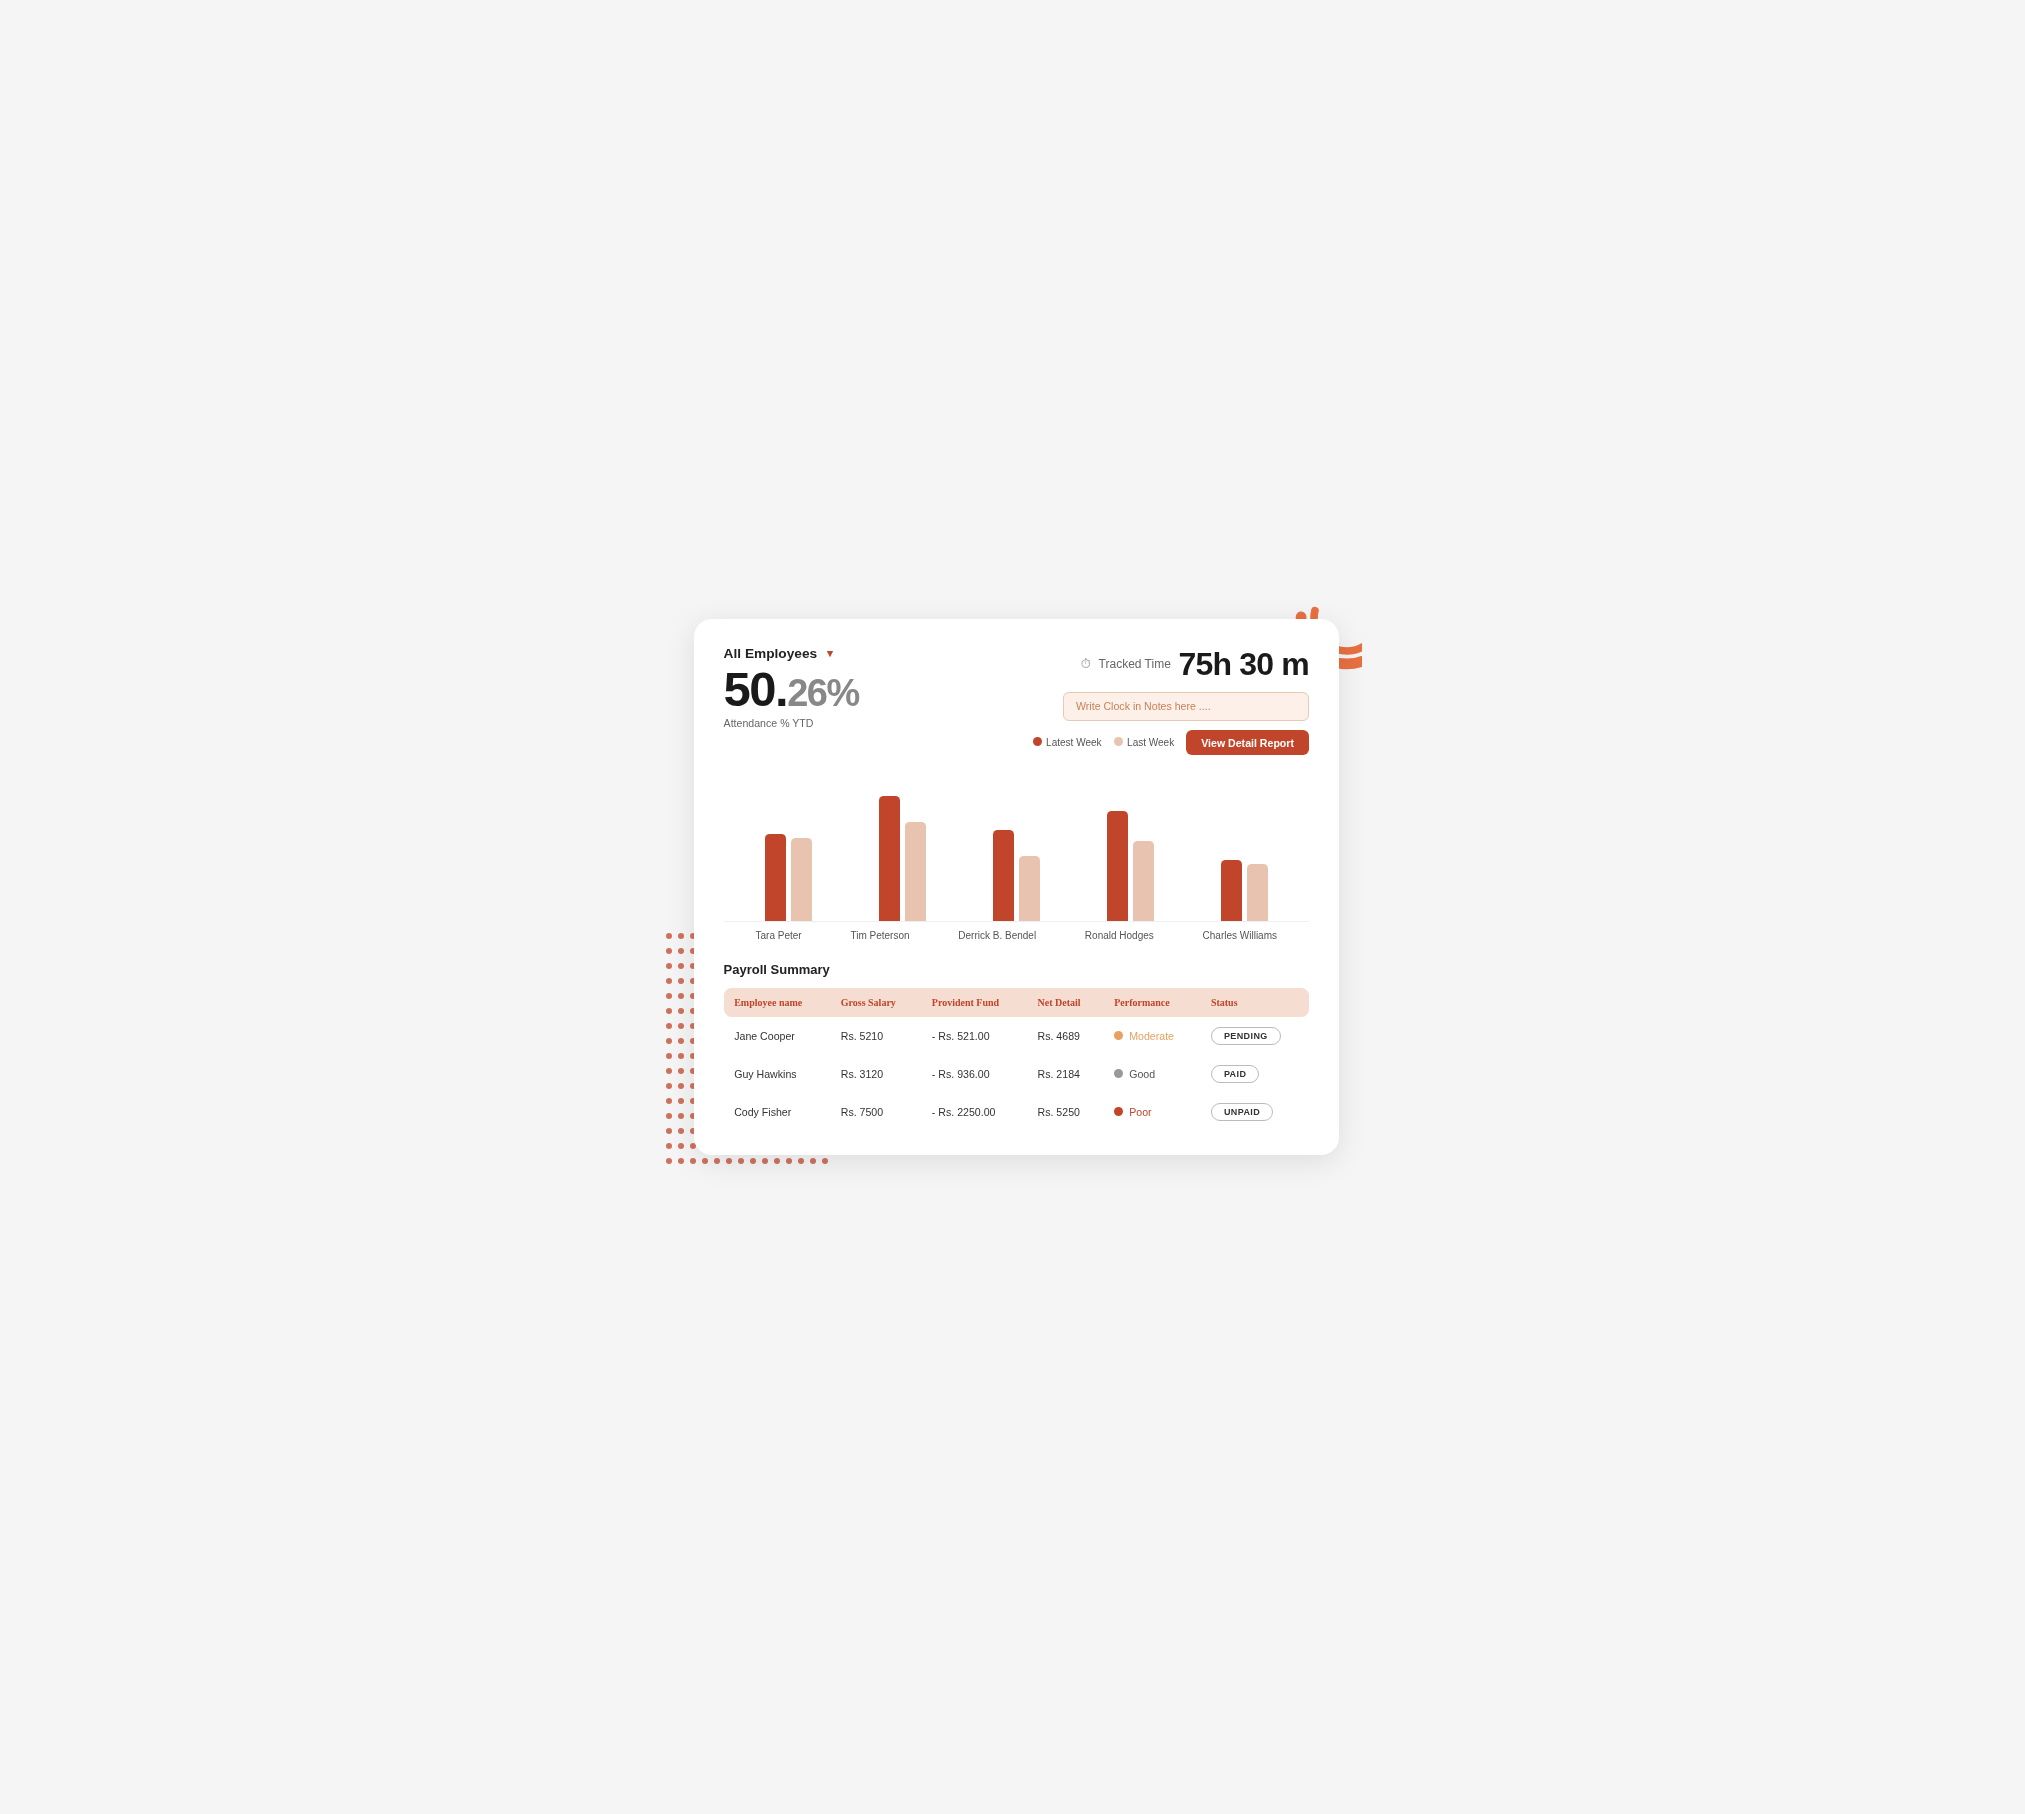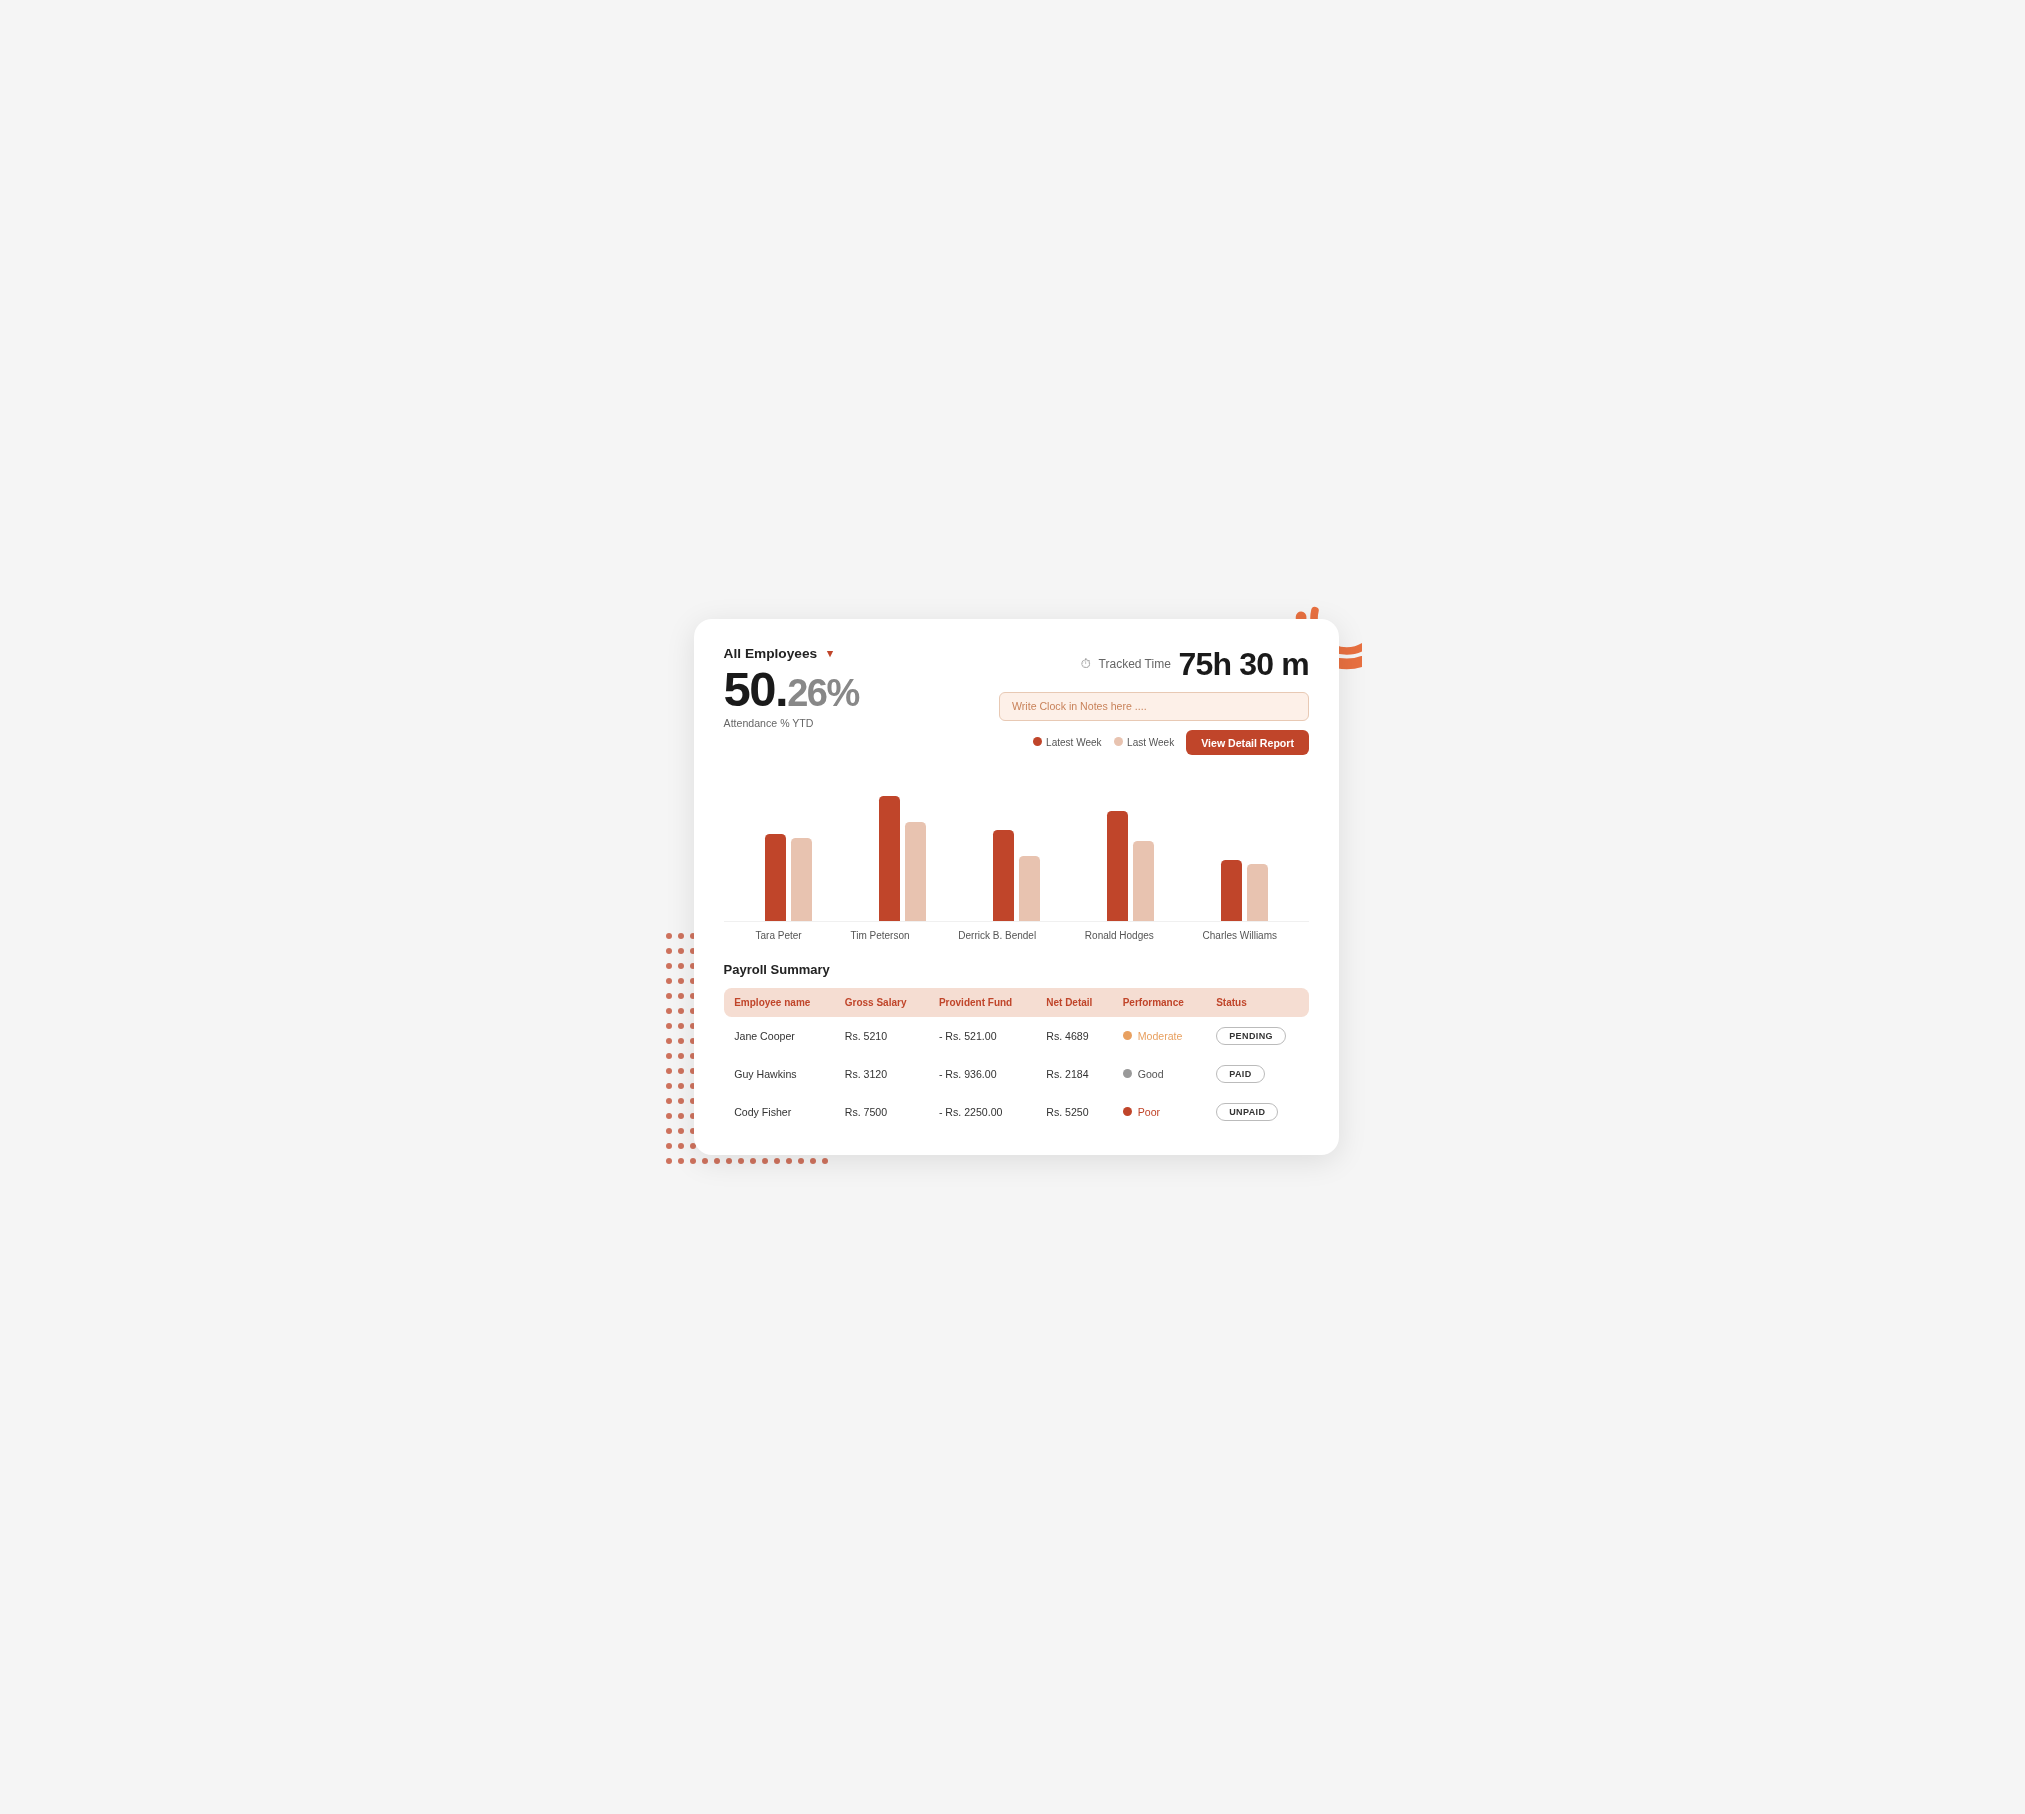--- a/index.html
+++ b/index.html
@@ -125,21 +125,21 @@
       font-weight: 400;
     }
     .tracked-value {
       font-size: 32px;
       font-weight: 800;
       color: #1a1a1a;
       letter-spacing: -0.8px;
     }
 
     .notes-input {
-      width: 310px;
+      width: 246px;
       padding: 7.6px 12px;
       border: 1.1px solid #e8c9b4;
       border-radius: 6px;
       background: #fdf0e8;
       color: #c0452a;
       font-size: 10.6px;
       outline: none;
       cursor: text;
     }
     .notes-input::placeholder {
@@ -225,20 +225,21 @@
       color: #222;
       margin-bottom: 10.6px;
     }
     .payroll-table {
       width: 100%;
       border-collapse: separate;
       border-spacing: 0;
     }
     .payroll-table thead tr {
       background: #f5ddd2;
+      font-family: Liberation Serif, serif;
     }
     .payroll-table thead th {
       color: #c0452a;
       font-size: 10px;
       font-weight: 600;
       padding: 9px 10.6px;
       text-align: left;
     }
     .payroll-table thead th:first-child { border-radius: 7.6px 0 0 7.6px; }
     .payroll-table thead th:last-child { border-radius: 0 7.6px 7.6px 0; }

